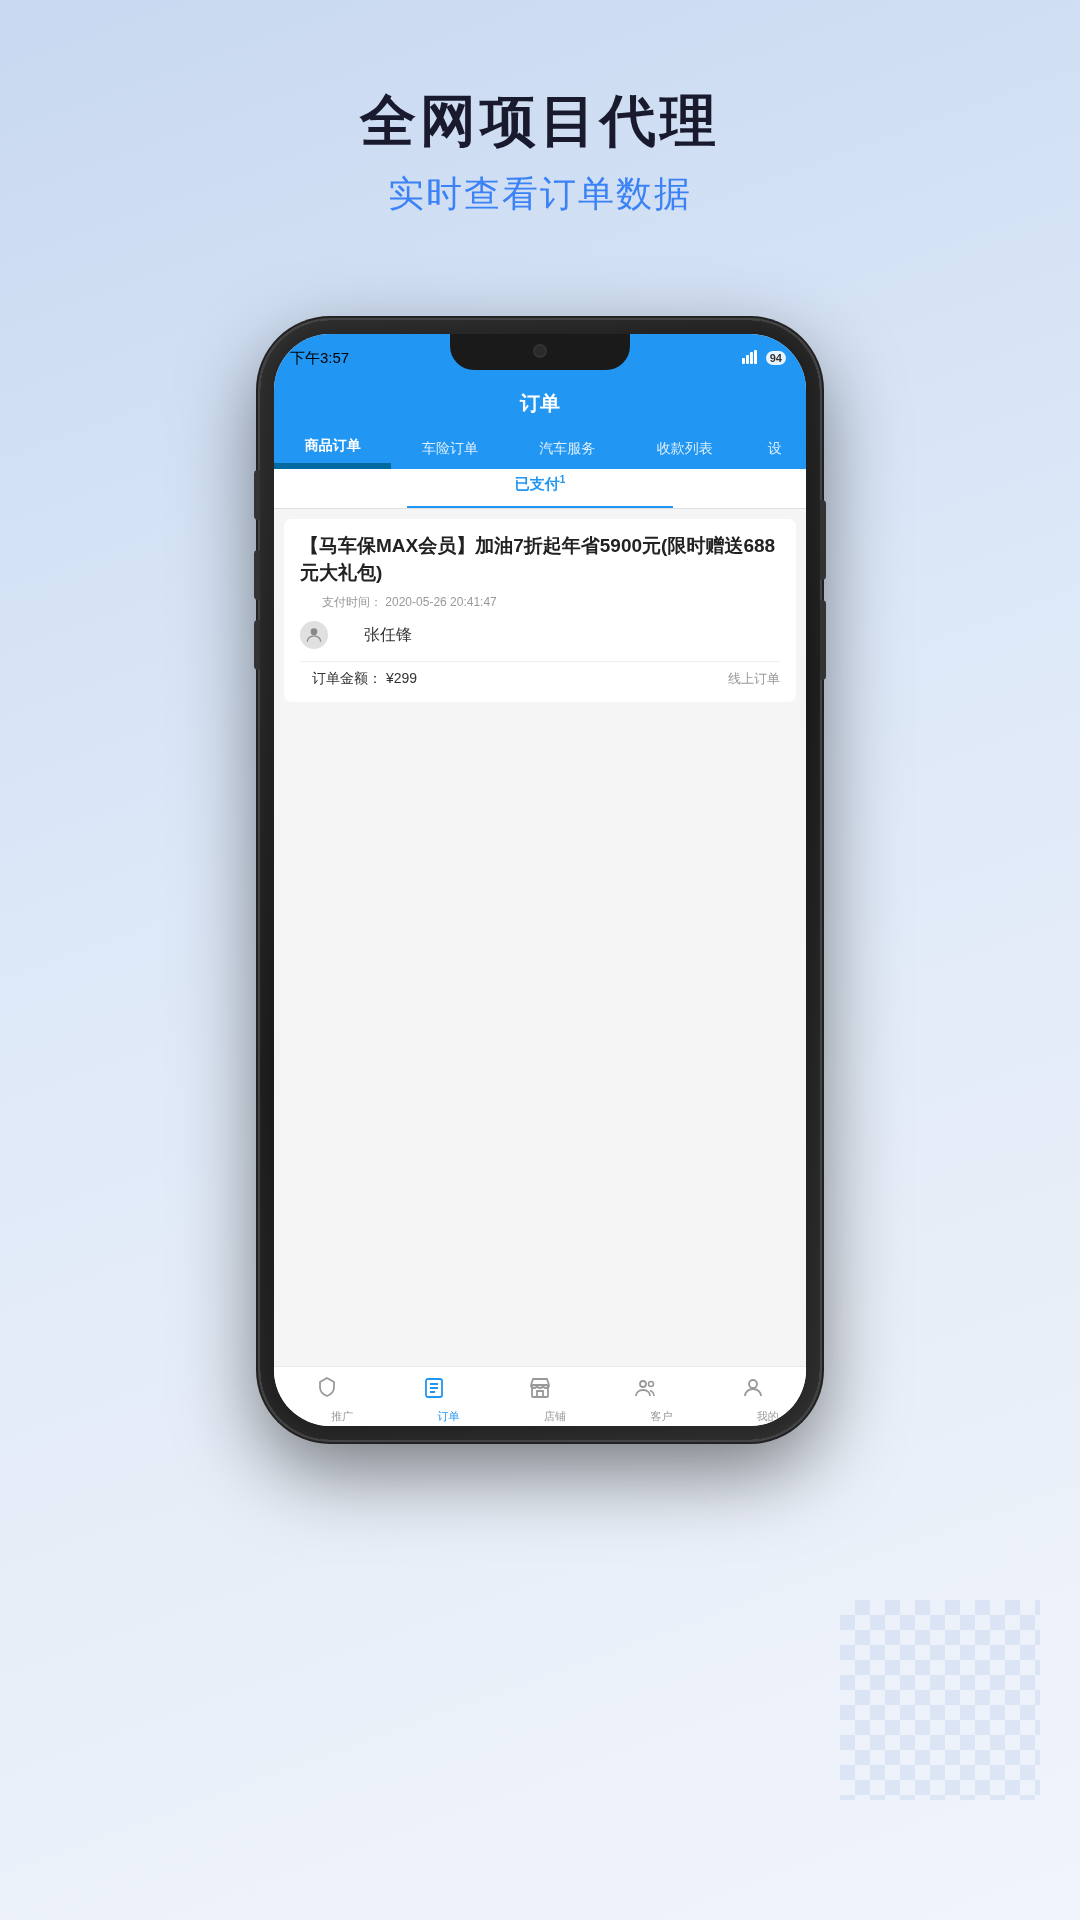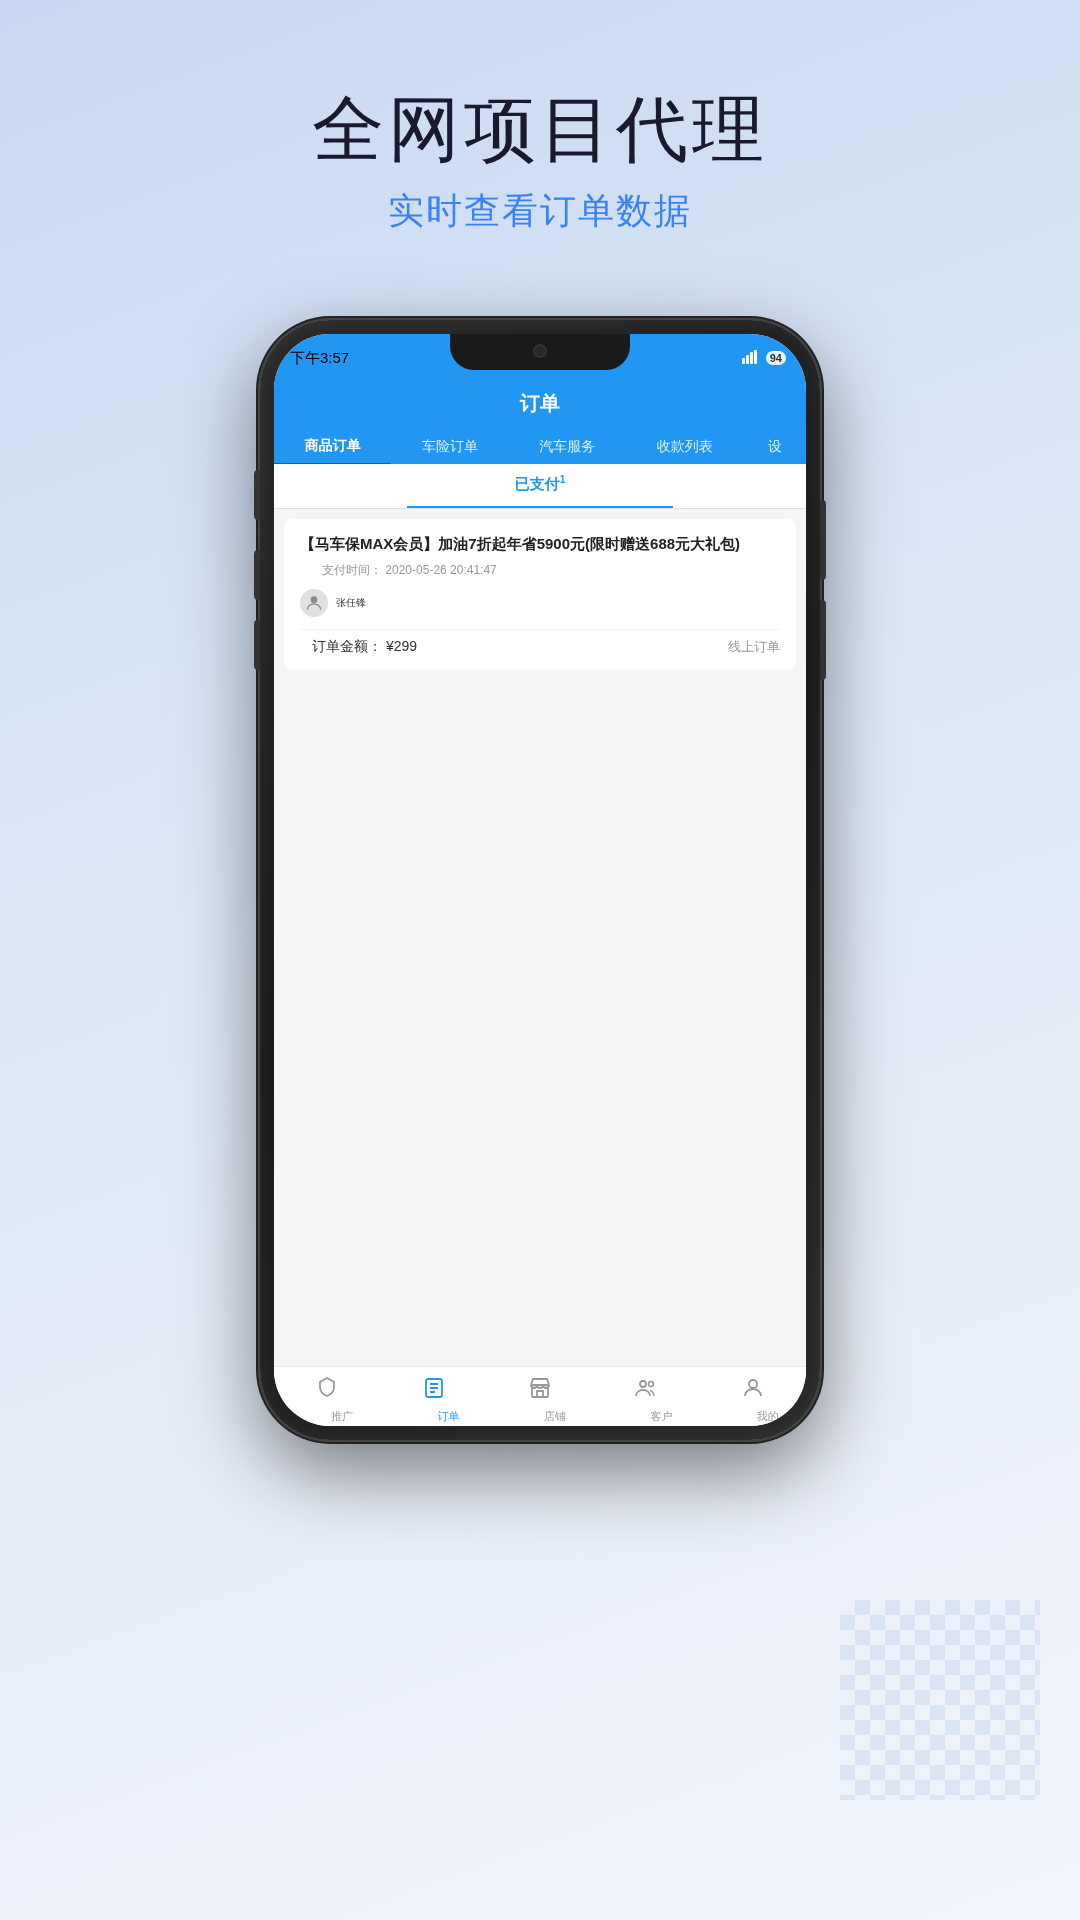--- a/index.html
+++ b/index.html
@@ -35,22 +35,22 @@
     }
 
     
     .headline-area {
       position: absolute;
       top: 90px;
       left: 0; right: 0;
       text-align: center;
     }
     .headline-main {
-      font-size: 72px;
-      font-weight: 400;
+      font-size: 56px;
+      font-weight: 700;
       color: #1a1a2e;
       letter-spacing: 4px;
       line-height: 1.1;
     }
     .headline-sub {
       font-size: 36px;
       color: #3b82f6;
       margin-top: 18px;
       font-weight: 400;
       letter-spacing: 2px;
@@ -204,21 +204,21 @@
       flex: 1;
       text-align: center;
       color: rgba(255,255,255,0.85);
       font-size: 14px;
       padding: 8px 4px;
       white-space: nowrap;
     }
     .tab-nav-item.active {
       color: white;
       font-weight: 600;
-      border-bottom: 1px solid #0369a1;
+      border-bottom: 6px solid #0369a1;
     }
     .tab-nav-item:last-child {
       flex: 0.5;
       overflow: hidden;
     }
 
     
     .sub-tabs {
       position: absolute;
       top: 126px;
@@ -259,21 +259,21 @@
     }
 
     
     .order-card {
       background: white;
       margin: 10px 10px;
       border-radius: 8px;
       padding: 14px 16px;
     }
     .order-product-title {
-      font-size: 15px;
+      font-size: 19px;
       font-weight: 600;
       color: #222;
       line-height: 1.4;
       margin-bottom: 8px;
     }
     .order-pay-time {
       font-size: 12px;
       color: #999;
       margin-bottom: 10px;
       margin-left: 22px;
@@ -288,22 +288,23 @@
       width: 28px;
       height: 28px;
       border-radius: 50%;
       background: #e0e0e0;
       display: flex;
       align-items: center;
       justify-content: center;
       font-size: 16px;
     }
     .user-name {
-      font-size: 10px;
+      font-size: 16px;
       color: #333;
+      margin-left: 28px;
     }
     .order-divider {
       height: 1px;
       background: #f0f0f0;
       margin: 8px 0;
     }
     .order-footer {
       display: flex;
       justify-content: space-between;
       align-items: center;

